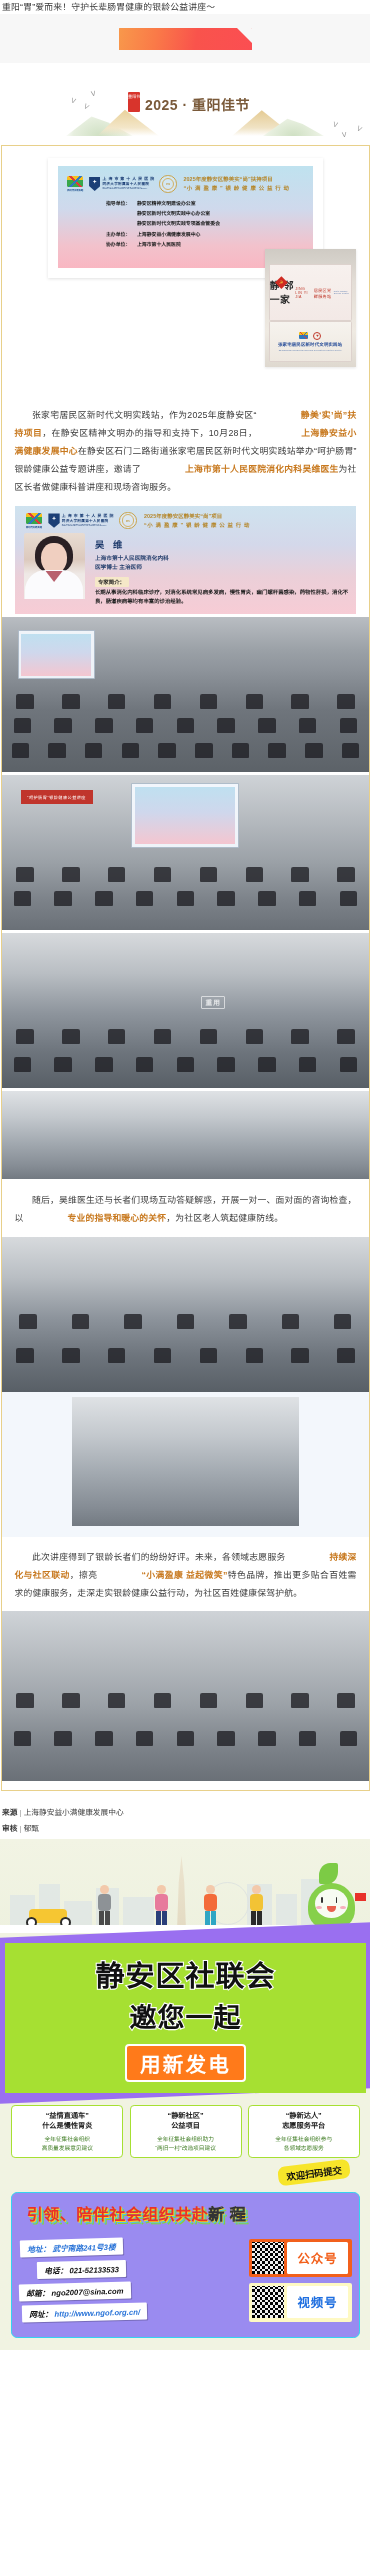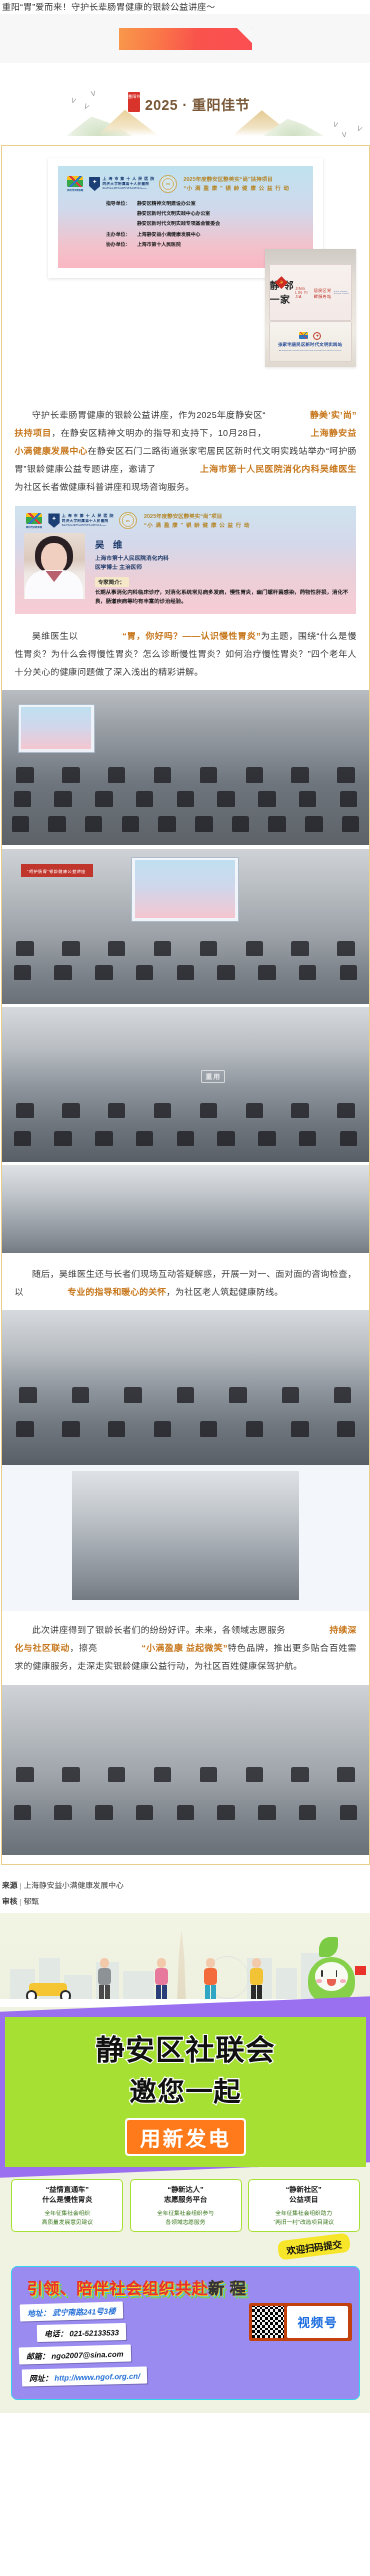--- a/index.html
+++ b/index.html
@@ -408,21 +408,21 @@
     background: #9a8bf0;
     border: 1.5px solid #35d2f0;
     border-radius: 6.2px;
     padding: 8.2px 7.2px 9.3px 7.2px;
     position: relative;
   }
   .contact-head {
     font-size: 16px; font-weight: bold; color:#e8312a;
     letter-spacing: 0.5px; text-align:left; padding-left: 7.2px;
     text-shadow: 1px 1px 0 #f5d020, 2.1px 2.1px 0 #4cc3e8, 3.1px 3.1px 0 #8ad03a;
-    margin-bottom: 4px;
+    margin-bottom: 14px;
   }
   .contact-head .tail { color:#f4f4f4; -webkit-text-stroke: 0.5px #333;}
   .contact-grid { display:flex; gap:7.2px; align-items:flex-start; }
   .contact-left { flex:1; }
   .chip {
     background:#fff; display:inline-block; padding:3.1px 7.2px;
     font-size: 7.7px; font-weight: bold; font-style: italic;
     border-radius: 1px; box-shadow: 1px 1px 0 rgba(0,0,0,.22);
     margin-bottom: 4.6px; white-space: nowrap;
   }
@@ -430,21 +430,21 @@
   .chip.b { transform: rotate(-1.2deg); color:#111; margin-left: 17.5px; }
   .chip.c { transform: rotate(-1.6deg); color:#111; margin-left: 0px; }
   .chip.d { transform: rotate(-1.4deg); color:#111; margin-left: 2.1px; }
   .chip .lnk { color:#2a74d8; }
   .contact-right { width: 103px; }
   .qr-row {
     display:flex; align-items:stretch; margin-bottom: 6.2px;
     border-radius: 2.1px; overflow:hidden;
   }
   .qr-row.orange { background:#f2601c; }
-  .qr-row.blue { background:#c2410c;justify-content:space-between; }
+  .qr-row.blue { background:#fef9c3;justify-content:space-between; }
   .qr-img {
     width: 32px; height: 32px; margin: 3.1px;
     background:
       repeating-linear-gradient(90deg,#111 0 2.6px,#fff 2.6px 5.2px),
       repeating-linear-gradient(0deg,#111 0 2.6px,#fff 2.6px 5.2px);
     background-blend-mode: difference;
     flex: none;
   }
   .qr-label {
     flex: 1; margin: 3.1px 3.1px 3.1px 0; background:#fff; border-radius:1.5px;
@@ -536,21 +536,21 @@
             <div class="plaque-mark1"></div>
             <div class="plaque-mark2">♥</div>
           </div>
           <div class="plaque-cn">张家宅居民区新时代文明实践站</div>
           <div class="plaque-en">Zhangjiazhai Residential New Era Civilization Practice Center</div>
         </div>
       </div>
       <div style="height:123px;"></div>
     </div>
 
-    <p class="body"><span>守护长辈肠胃健康的银龄公益讲座，作为2025年度静安区“</span><span class="hl">静美‘实’尚”扶持项目</span><span>，在静安区精神文明办的指导和支持下，10月28日，</span><span class="hl">上海静安益小满健康发展中心</span><span>在静安区石门二路街道张家宅居民区新时代文明实践站举办“呵护肠胃”银龄健康公益专题讲座，邀请了</span><span class="hl">上海市第十人民医院消化内科吴维医生</span><span>为社区长者做健康科普讲座和现场咨询服务。</span></p>
+    <p class="body"><span>张家宅居民区新时代文明实践站，作为2025年度静安区“</span><span class="hl">静美‘实’尚”扶持项目</span><span>，在静安区精神文明办的指导和支持下，10月28日，</span><span class="hl">上海静安益小满健康发展中心</span><span>在静安区石门二路街道张家宅居民区新时代文明实践站举办“呵护肠胃”银龄健康公益专题讲座，邀请了</span><span class="hl">上海市第十人民医院消化内科吴维医生</span><span>为社区长者做健康科普讲座和现场咨询服务。</span></p>
 
     <div class="doctor-card">
       <div class="dc-logos">
         <div class="logo-civ">
           <div class="logo-civ-mark"></div>
           <div class="logo-civ-text">新时代文明实践</div>
         </div>
         <div class="logo-hosp">
           <div class="shield"></div>
           <div class="hosp-text">
@@ -578,21 +578,20 @@
         <div class="dc-info">
           <div class="dc-name">吴 维</div>
           <div class="dc-line">上海市第十人民医院消化内科</div>
           <div class="dc-line">医学博士  主治医师</div>
           <div class="dc-bio-label">专家简介：</div>
           <div class="dc-bio">长期从事消化内科临床诊疗，对消化系统常见病多发病，慢性胃炎，幽门螺杆菌感染，药物性肝损，消化不良，肠道疾病等均有丰富的诊治经验。</div>
         </div>
       </div>
     </div>
 
-    <p class="body" style="margin-top:13.4px;"><span>吴维医生以</span><span class="hl">“胃，你好吗？——认识慢性胃炎”</span><span>为主题，围绕“什么是慢性胃炎？为什么会得慢性胃炎？怎么诊断慢性胃炎？如何治疗慢性胃炎？”四个老年人十分关心的健康问题做了深入浅出的精彩讲解。</span></p>
 
     <div class="photo-block">
       <div class="photo ph-seats" style="height:155px;position:relative;">
         <div class="ph-grid">
           <div class="screen-box" style="left:15.5px; top:13.4px; width:77px; height:49px;">
             <div class="screen-inner"></div>
           </div>
           <div class="seat-row" style="top:77px;">
               <div class="seat"></div>
               <div class="seat"></div>
@@ -835,47 +834,51 @@
     </div>
 
     <div class="promo-cards">
       <div class="pcard">
         <div class="pcard-t" style="white-space:pre-line;">“益情直通车”
 什么是慢性胃炎</div>
         <div class="pcard-sub" style="white-space:pre-line;">全年征集社会组织
 高质量发展意见建议</div>
       </div>
       <div class="pcard">
+        <div class="pcard-t" style="white-space:pre-line;">“静新社区”
+公益项目</div>
+        <div class="pcard-sub" style="white-space:pre-line;">全年征集社会组织助力
+“两旧一村”改造项目建议</div>
+      </div>
+      <div class="pcard">
         <div class="pcard-t" style="white-space:pre-line;">“静新达人”
 志愿服务平台</div>
         <div class="pcard-sub" style="white-space:pre-line;">全年征集社会组织参与
 各领域志愿服务</div>
-      </div>
-      <div class="pcard">
-        <div class="pcard-t" style="white-space:pre-line;">“静新社区”
-公益项目</div>
-        <div class="pcard-sub" style="white-space:pre-line;">全年征集社会组织助力
-“两旧一村”改造项目建议</div>
       </div>
     </div>
 
     <div style="text-align:right; padding: 5.2px 20.6px 0 0;">
       <span style="display:inline-block;background:#f7e52a;color:#111;font-size:9.3px;font-weight:bold;padding:2.6px 8.2px;border-radius:7.2px;transform:rotate(-7deg);">欢迎扫码提交</span>
     </div>
 
     <div class="contact-box">
       <div class="contact-head"><span>引领、陪伴社会组织共赴</span><span class="tail">新 程</span></div>
       <div class="contact-grid">
         <div class="contact-left">
           <div class="chip a">地址： 武宁南路241号3楼</div><br>
           <div class="chip b">电话： 021-52133533</div><br>
           <div class="chip c">邮箱： ngo2007@sina.com</div><br>
           <div class="chip d"><span>网址：</span> <span class="lnk">http://www.ngof.org.cn/</span></div>
         </div>
         <div class="contact-right">
+          <div class="qr-row orange">
+            <div class="qr-img"></div>
+            <div class="qr-label">公众号</div>
+          </div>
           <div class="qr-row blue">
             <div class="qr-img"></div>
             <div class="qr-label">视频号</div>
           </div>
         </div>
       </div>
     </div>
 
   </div>
 

